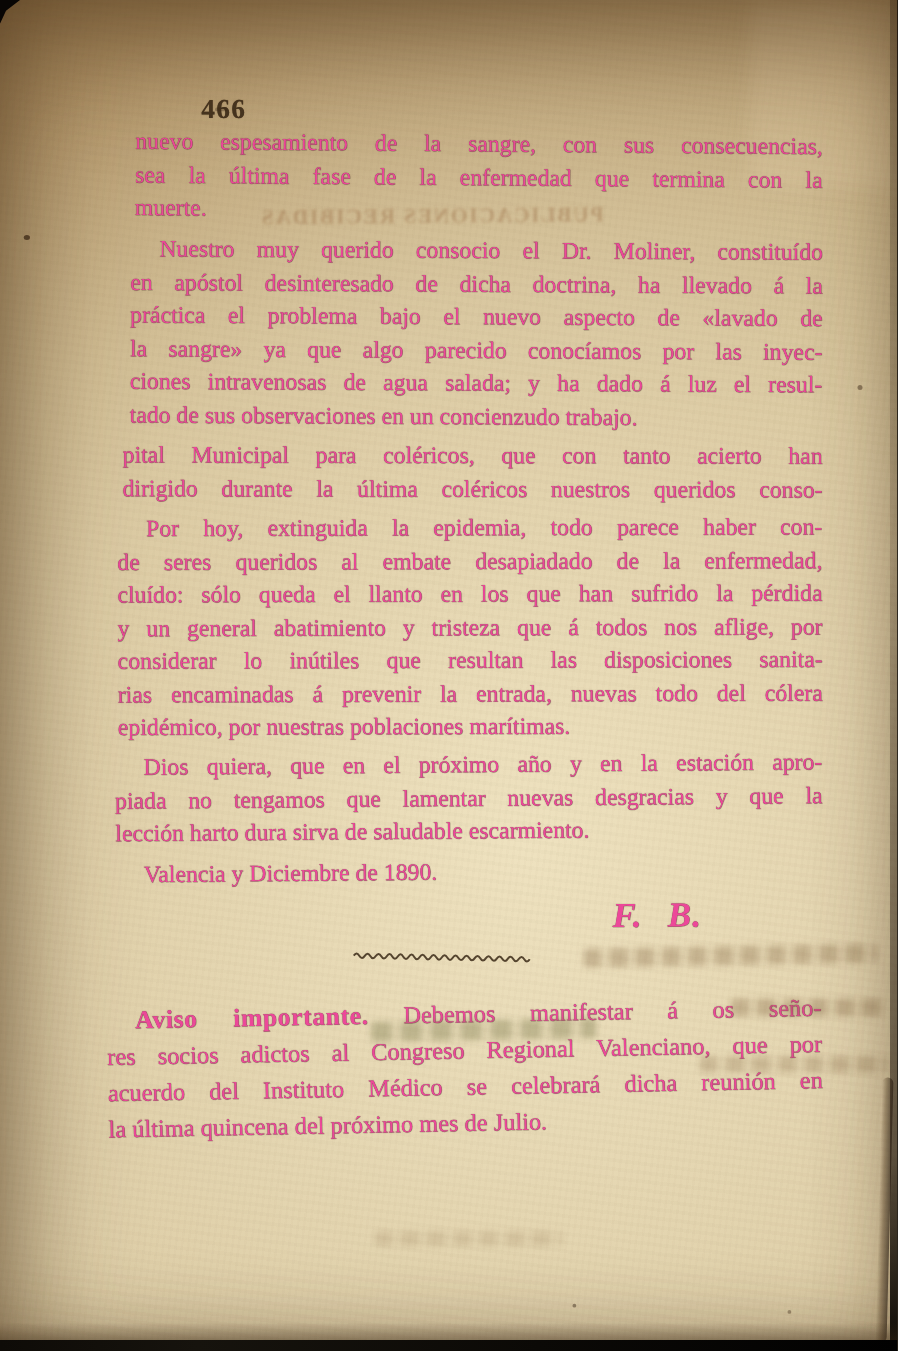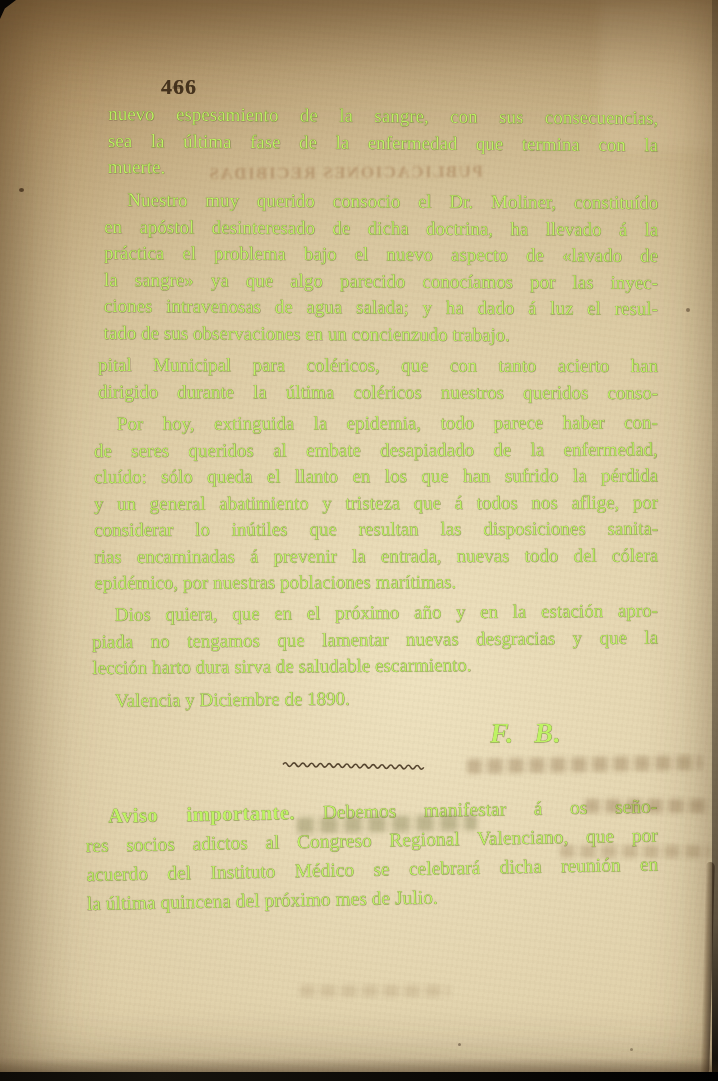--- a/index.html
+++ b/index.html
@@ -30,21 +30,21 @@
     transform:rotate(1.5deg);}
   .bottom-bar{position:absolute;left:0;right:0;bottom:0;height:9px;
     background:linear-gradient(to right,#0e0b07,#16130d 22%,#0b0906 60%,#010101);}
   .bottom-fade{position:absolute;left:0;right:0;bottom:9px;height:14px;
     background:linear-gradient(to top, rgba(60,42,22,.40), rgba(60,42,22,0));}
 
   .pagenum{position:absolute;left:133px;top:74px;font-size:22px;font-weight:bold;
     color:#46341f;letter-spacing:1px;text-shadow:0 0 .6px rgba(70,52,31,.7);margin-left:28px;}
 
   .textblock{position:absolute;left:92px;top:101px;width:566px;
-    font-size:19px;line-height:26.5px;color:#bef264;
+    font-size:19px;line-height:26.5px;color:#ec4899;
     text-shadow:0 0 .7px rgba(54,38,26,.8), .4px .4px 0 rgba(54,38,26,.30);}
   .para{margin:0 0 6px 0;transform-origin:left center;}
   .line{text-align:justify;text-align-last:justify;}
   .line.end{text-align:justify;text-align-last:left;}
   .line.ind{padding-left:23px;}
   .t1{transform:rotate(.45deg);margin-left:16px;}
   .t2{transform:rotate(.30deg);margin-left:12px;}
   .t3{transform:rotate(.10deg);margin-left:6px;}
   .t4{transform:rotate(-.15deg);margin-left:2px;}
   .t5{transform:rotate(-.45deg);margin-left:0;}

